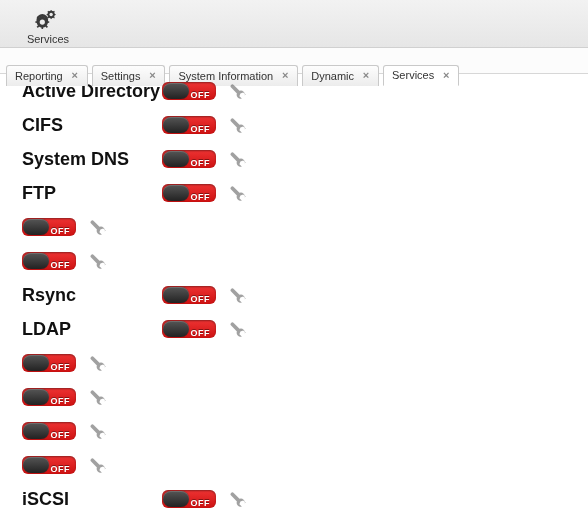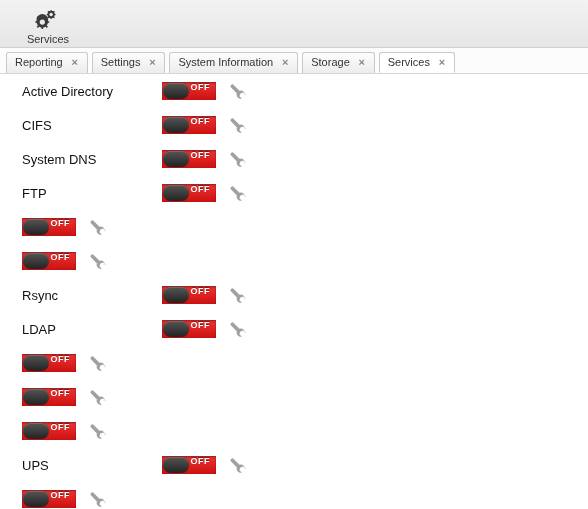--- a/index.html
+++ b/index.html
@@ -1,27 +1,27 @@
 <!DOCTYPE html>
 <html><head>
 <meta charset="utf-8">
 <style>
 html,body{margin:0;padding:0;font-family:Arial,Helvetica,sans-serif;font-size:12px;color:#111;background:#fff}
 .toolbar{background:linear-gradient(#f2f2f2,#e6e6e6);border-bottom:1px solid #d0d0d0;height:48px;display:flex;align-items:flex-end;padding:0 0 2px 18px;box-sizing:border-box}
 .toolbar-item{display:flex;flex-direction:column;align-items:center;width:60px;cursor:pointer}
 .toolbar-label{font-size:11px;color:#333;margin-top:1px}
 .gear-icon svg{width:26px;height:22px;fill:#3a3a3a}
 .tabstrip{background:#fcfcfc;border-bottom:1px solid #d7d7d7;padding:4px 6px 0 6px;display:flex;gap:4px}
-.tab{display:flex;gap:6px;border:1px solid #c9c9c9;border-bottom:none;border-radius:3px 3px 0 0;background:linear-gradient(#fdfdfd,#ececec);padding:3px 6px 4px 8px;font-size:11px;color:#333;cursor:pointer;position:relative;top:0}
+.tab{display:flex;align-items:center;gap:6px;border:1px solid #c9c9c9;border-bottom:none;border-radius:3px 3px 0 0;background:linear-gradient(#fdfdfd,#ececec);padding:3px 6px 4px 8px;font-size:11px;color:#333;cursor:pointer;position:relative;top:13px}
 .tab.active{background:#fff;border-bottom:1px solid #fff}
 .tab-close{width:12px;height:12px;display:flex;align-items:center;justify-content:center;color:#888;font-weight:bold;font-size:11px;line-height:1;border-radius:2px}
 .content{padding:0;border-left:0;margin-left:6px}
 .service-row{display:flex;align-items:center;height:34px;padding-left:16px}
-.service-name{width:140px;font-weight:normal;font-size:13px;color:#111}
-.toggle{position:relative;width:54px;height:18px;border-radius:0;background:linear-gradient(#e33,#c11);box-shadow:inset 0 1px 2px rgba(0,0,0,.4);cursor:pointer;display:flex;align-items:flex-start;justify-content:flex-end;padding-right:6px;box-sizing:border-box}
+.service-name{width:140px;font-weight:bold;font-size:18px;color:#111}
+.toggle{position:relative;width:54px;height:18px;border-radius:6px;background:linear-gradient(#e33,#c11);box-shadow:inset 0 1px 2px rgba(0,0,0,.4);cursor:pointer;display:flex;align-items:flex-end;justify-content:flex-end;padding-right:6px;box-sizing:border-box}
 .toggle-knob{position:absolute;left:1px;top:1px;width:26px;height:16px;border-radius:9px;background:linear-gradient(#555,#222);box-shadow:0 0 1px rgba(0,0,0,.6),inset 0 1px 0 rgba(255,255,255,.15)}
 .toggle-text{color:#fff;font-size:9px;font-weight:bold;letter-spacing:.5px;text-shadow:0 -1px 0 rgba(0,0,0,.4)}
 .wrench{margin-left:14px;width:16px;height:16px;cursor:pointer;opacity:.55}
 .wrench svg{width:16px;height:16px;fill:#555}
 </style>
 </head>
 <body>
 
 <div class="toolbar">
   <div class="toolbar-item">
@@ -68,21 +68,21 @@
     </div>
     <div class="tab">
       <span>Settings</span>
       <span class="tab-close">×</span>
     </div>
     <div class="tab">
       <span>System Information</span>
       <span class="tab-close">×</span>
     </div>
     <div class="tab">
-      <span>Storage</span>
+      <span>Dynamic</span>
       <span class="tab-close">×</span>
     </div>
     <div class="tab active">
       <span>Services</span>
       <span class="tab-close">×</span>
     </div>
   </div>
 
 <div class="content" id="services-list">
     <div class="service-row">
@@ -184,30 +184,30 @@
     <div class="service-row">
       <div class="toggle">
         <div class="toggle-knob"></div>
         <span class="toggle-text">OFF</span>
       </div>
       <span class="wrench"><svg viewBox="0 0 16 16">
           <path d="M14.7 3.3a4 4 0 0 1-5.2 4.9L3.7 14a1.8 1.8 0 0 1-2.6-2.6l5.8-5.8A4 4 0 0 1 11.8.4l-2.4 2.4 1 2.8 2.8 1 2.4-2.4c.1.3.1.7.1 1.1z" transform="scale(1 -1) translate(0 -16)"></path>
         </svg></span>
     </div>
     <div class="service-row">
-      <div class="service-name">UPS</div>
-      <div class="toggle">
-        <div class="toggle-knob"></div>
-        <span class="toggle-text">OFF</span>
-      </div>
-      <span class="wrench"><svg viewBox="0 0 16 16">
-          <path d="M14.7 3.3a4 4 0 0 1-5.2 4.9L3.7 14a1.8 1.8 0 0 1-2.6-2.6l5.8-5.8A4 4 0 0 1 11.8.4l-2.4 2.4 1 2.8 2.8 1 2.4-2.4c.1.3.1.7.1 1.1z" transform="scale(1 -1) translate(0 -16)"></path>
-        </svg></span>
-    </div>
-    <div class="service-row">
+      <div class="toggle">
+        <div class="toggle-knob"></div>
+        <span class="toggle-text">OFF</span>
+      </div>
+      <span class="wrench"><svg viewBox="0 0 16 16">
+          <path d="M14.7 3.3a4 4 0 0 1-5.2 4.9L3.7 14a1.8 1.8 0 0 1-2.6-2.6l5.8-5.8A4 4 0 0 1 11.8.4l-2.4 2.4 1 2.8 2.8 1 2.4-2.4c.1.3.1.7.1 1.1z" transform="scale(1 -1) translate(0 -16)"></path>
+        </svg></span>
+    </div>
+    <div class="service-row">
+      <div class="service-name">iSCSI</div>
       <div class="toggle">
         <div class="toggle-knob"></div>
         <span class="toggle-text">OFF</span>
       </div>
       <span class="wrench"><svg viewBox="0 0 16 16">
           <path d="M14.7 3.3a4 4 0 0 1-5.2 4.9L3.7 14a1.8 1.8 0 0 1-2.6-2.6l5.8-5.8A4 4 0 0 1 11.8.4l-2.4 2.4 1 2.8 2.8 1 2.4-2.4c.1.3.1.7.1 1.1z" transform="scale(1 -1) translate(0 -16)"></path>
         </svg></span>
     </div>
   </div>
 

